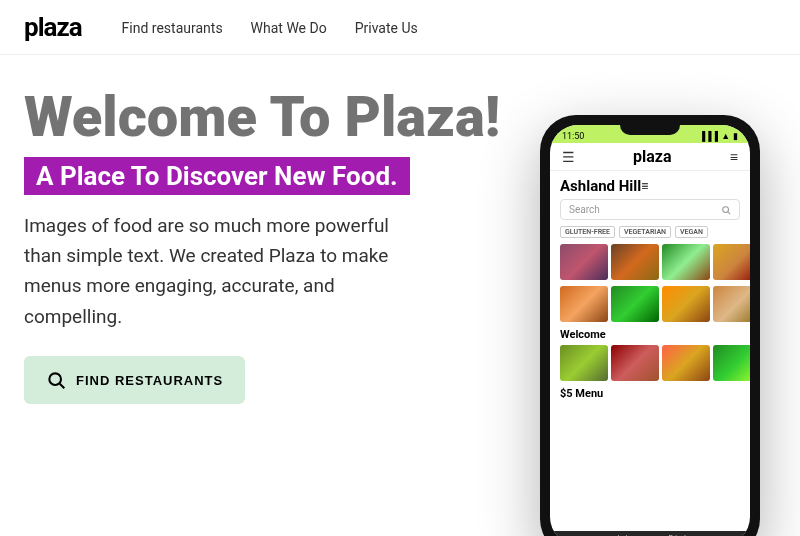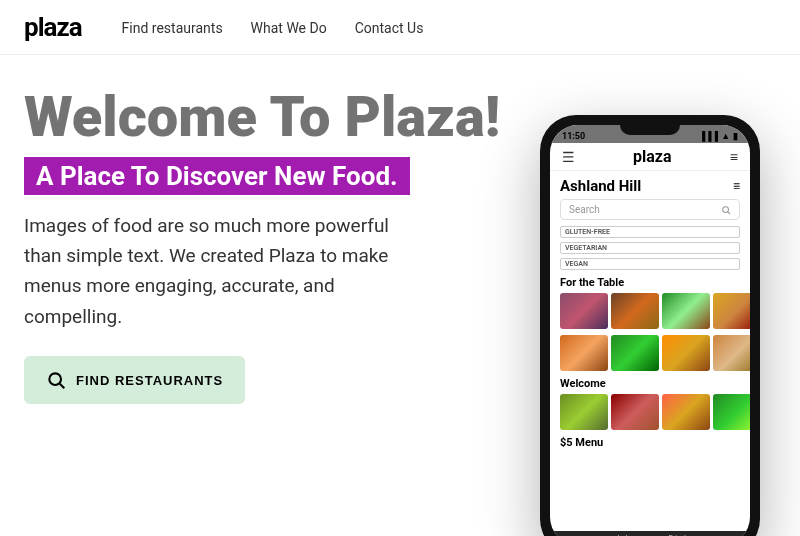--- a/index.html
+++ b/index.html
@@ -117,27 +117,27 @@
       width: 100%;
       height: 100%;
       background: #fff;
       border-radius: 28px;
       overflow: hidden;
       position: relative;
     }
 
     
     .phone-status {
-      background: #737373;
+      background: #bef264;
       padding: 6px 12px 2px 12px;
       display: flex;
       justify-content: space-between;
       align-items: center;
       font-size: 9px;
-      font-weight: 700;
+      font-weight: 400;
     }
     .status-right {
       display: flex;
       gap: 3px;
       align-items: center;
     }
 
     
     .phone-nav {
       display: flex;
@@ -159,42 +159,41 @@
 
     
     .phone-content {
       padding: 6px 10px;
     }
     .restaurant-name {
       font-size: 15px;
       font-weight: 700;
       margin-bottom: 4px;
       display: flex;
-      justify-content: space-between;
+      justify-content: flex-start;
       align-items: center;
     }
     .phone-search {
       border: 1px solid #ddd;
       border-radius: 4px;
       padding: 4px 8px;
       display: flex;
       align-items: center;
       gap: 8px;
       margin-bottom: 6px;
     }
     .phone-search-text {
       font-size: 10px;
       color: #999;
       flex: 1;
     }
     .phone-tags {
       display: flex;
       gap: 4px;
       margin-bottom: 6px;
-      flex-direction: column;
     }
     .phone-tag {
       font-size: 7px;
       font-weight: 600;
       color: #555;
       border: 1px solid #ccc;
       padding: 1px 4px;
       border-radius: 2px;
     }
     .menu-section-title {
@@ -248,21 +247,21 @@
 <nav class="navbar">
   <span class="logo">plaza</span>
   <ul class="nav-links">
     <li>
       <a>Find restaurants</a>
     </li>
     <li>
       <a>What We Do</a>
     </li>
     <li>
-      <a>Contact Us</a>
+      <a>Private Us</a>
     </li>
   </ul>
 </nav>
 
 <section class="hero">
   <h1 class="hero-title">Welcome To Plaza!</h1>
   <div class="hero-subtitle">A Place To Discover New Food.</div>
   <p class="hero-desc">Images of food are so much more powerful than simple text. We created Plaza to make menus more engaging, accurate, and compelling.</p>
   <button class="find-btn">
     <svg class="search-icon" viewBox="0 0 24 24" fill="none" stroke="#000" stroke-width="2.5">
@@ -306,21 +305,20 @@
               <line x1="16.5" y1="16.5" x2="22" y2="22"></line>
             </svg>
           </div>
 
           <div class="phone-tags">
             <span class="phone-tag">GLUTEN-FREE</span>
             <span class="phone-tag">VEGETARIAN</span>
             <span class="phone-tag">VEGAN</span>
           </div>
 
-          <div class="menu-section-title">For the Table</div>
           <div class="menu-images">
             <div class="food-img berry"></div>
             <div class="food-img bowl"></div>
             <div class="food-img salad"></div>
             <div class="food-img pasta"></div>
           </div>
 
           <div class="menu-images">
             <div class="food-img fried"></div>
             <div class="food-img green"></div>

